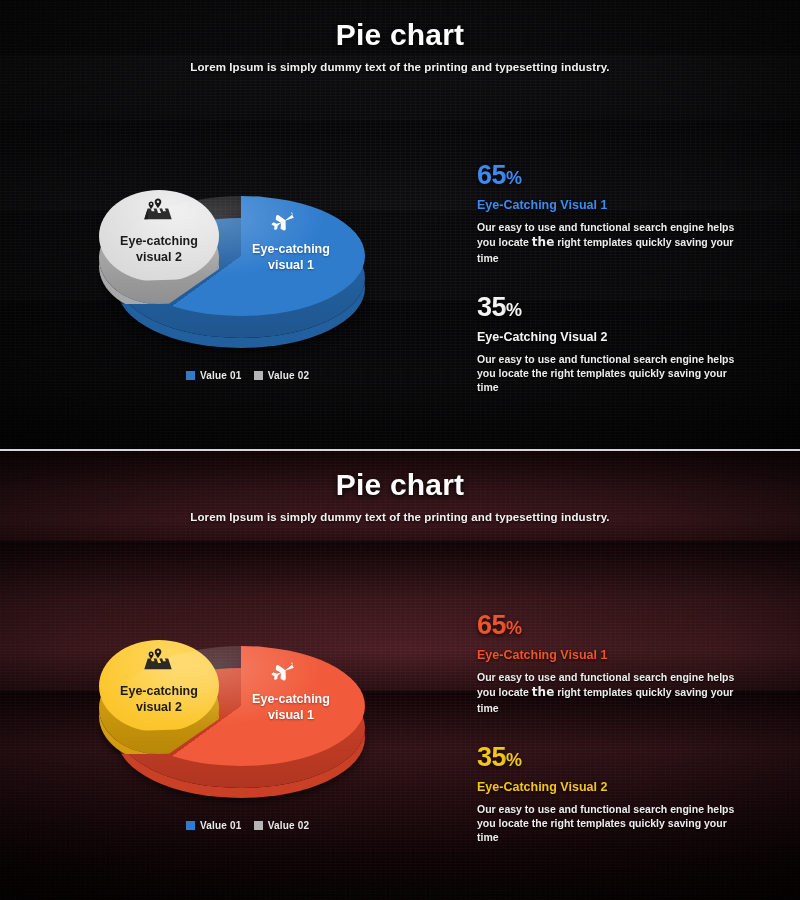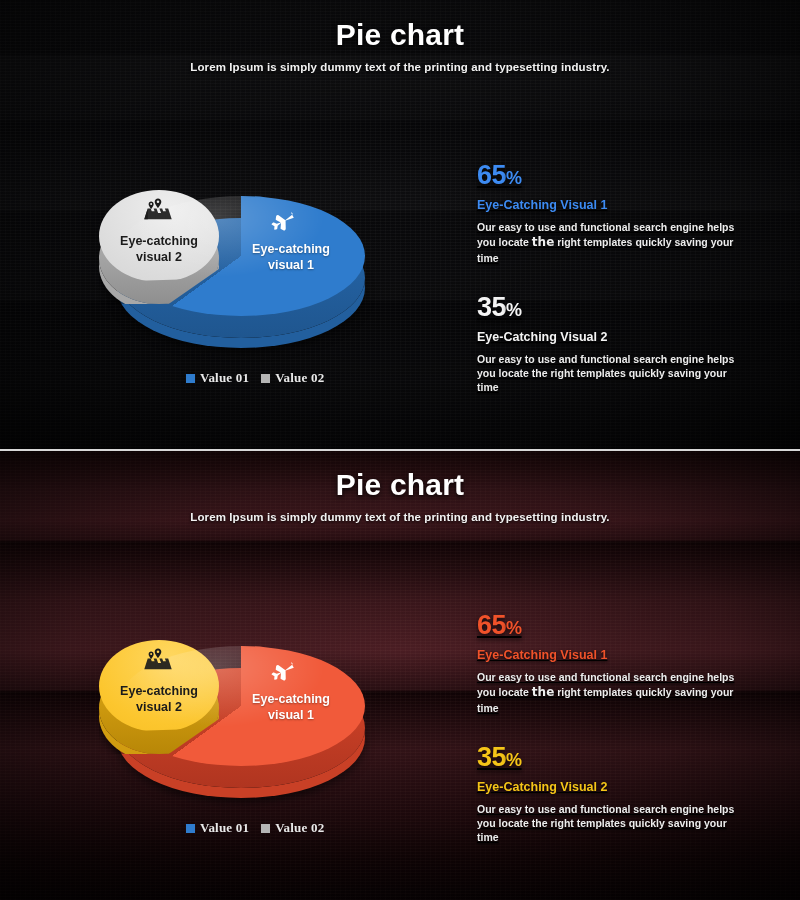--- a/index.html
+++ b/index.html
@@ -127,28 +127,27 @@
   .slice-icon { position:absolute; z-index:4; }
 
   
   .legend {
     position:absolute; z-index:6;
     display:flex; align-items:center; gap:12px;
   }
   .legend-item { display:flex; align-items:center; gap:5px; }
   .legend-sw { width:9px; height:9px; display:block; }
   .legend-txt {
-    font-size:13px; font-weight:bold; color:#e9e9e9;
+    font-size:10px; font-weight:bold; color:#e9e9e9;
     letter-spacing:0.2px;
-    font-family:Liberation Serif, serif;
   }
 
   
   .stats { position:absolute; z-index:6; width:260px; }
-  .stat { position:relative;text-decoration:underline; }
+  .stat { position:relative; }
   .pct {
     font-size:27px; font-weight:bold; line-height:1;
     letter-spacing:-0.5px;
     text-shadow:0 2px 4px rgba(0,0,0,0.7);
   }
   .pct .sym { font-size:18px; font-weight:bold; }
   .stat-head {
     margin-top:9px;
     font-size:12.5px; font-weight:bold;
     text-shadow:0 1px 3px rgba(0,0,0,0.8);

